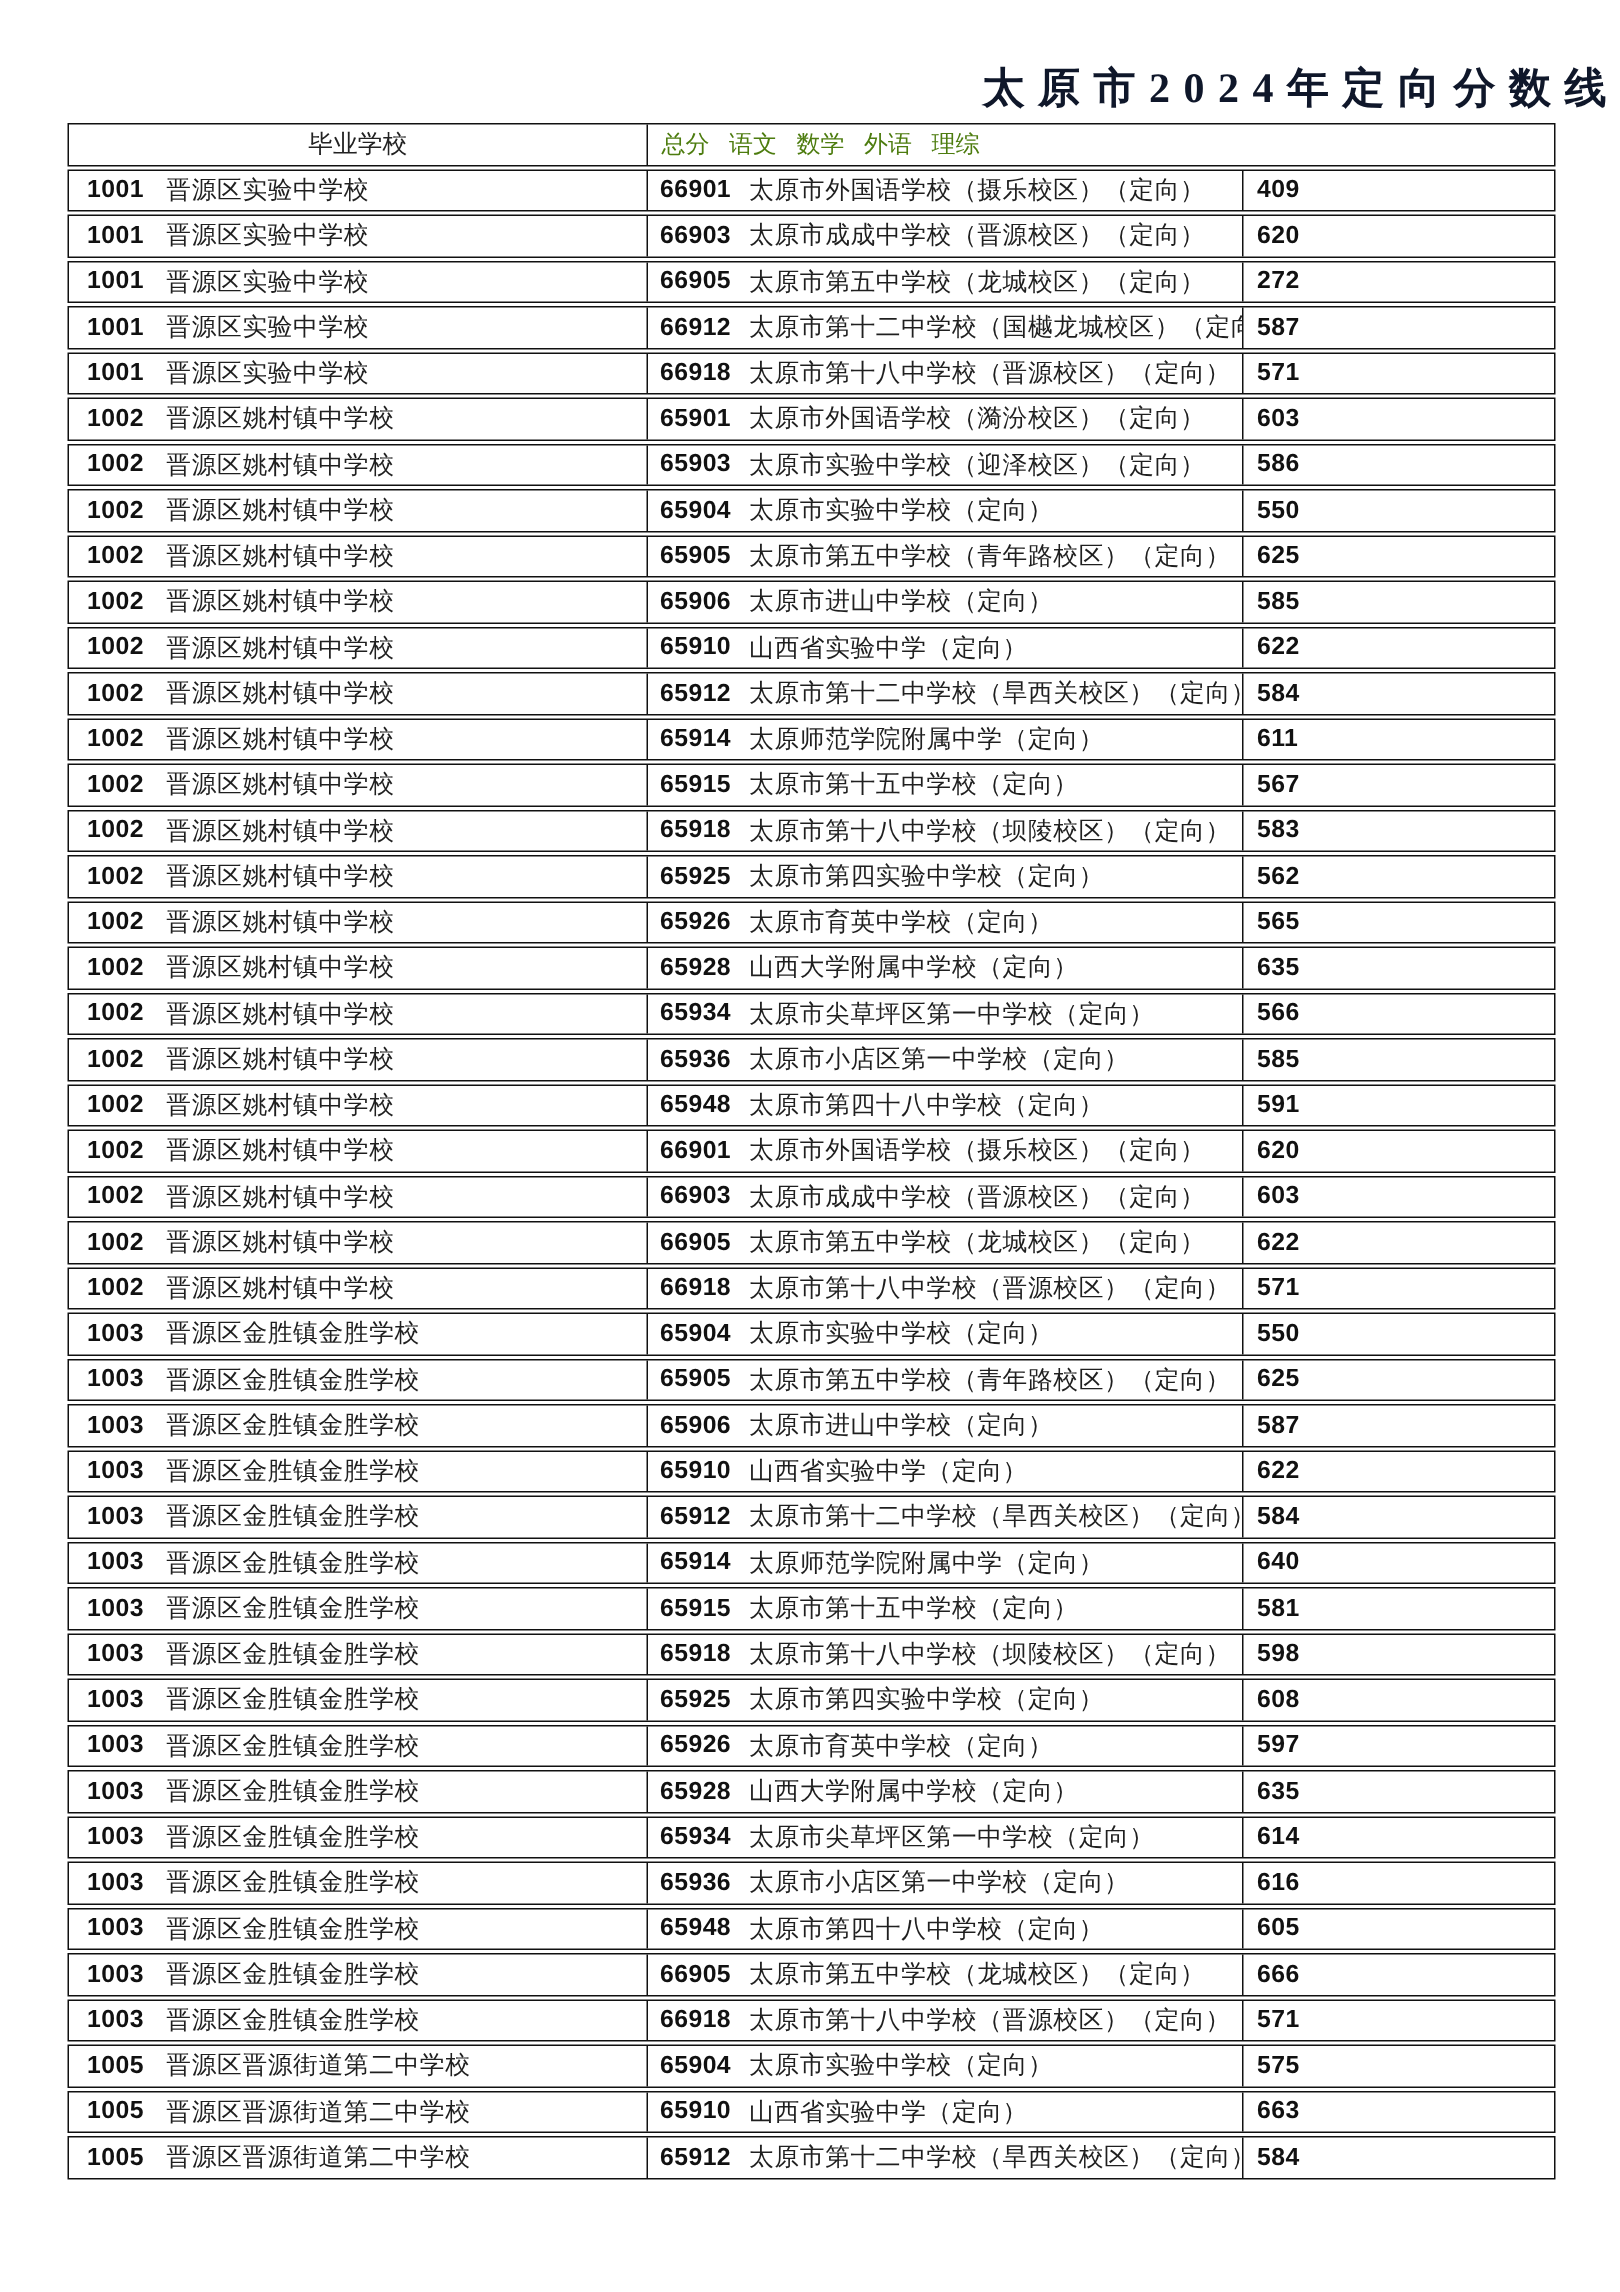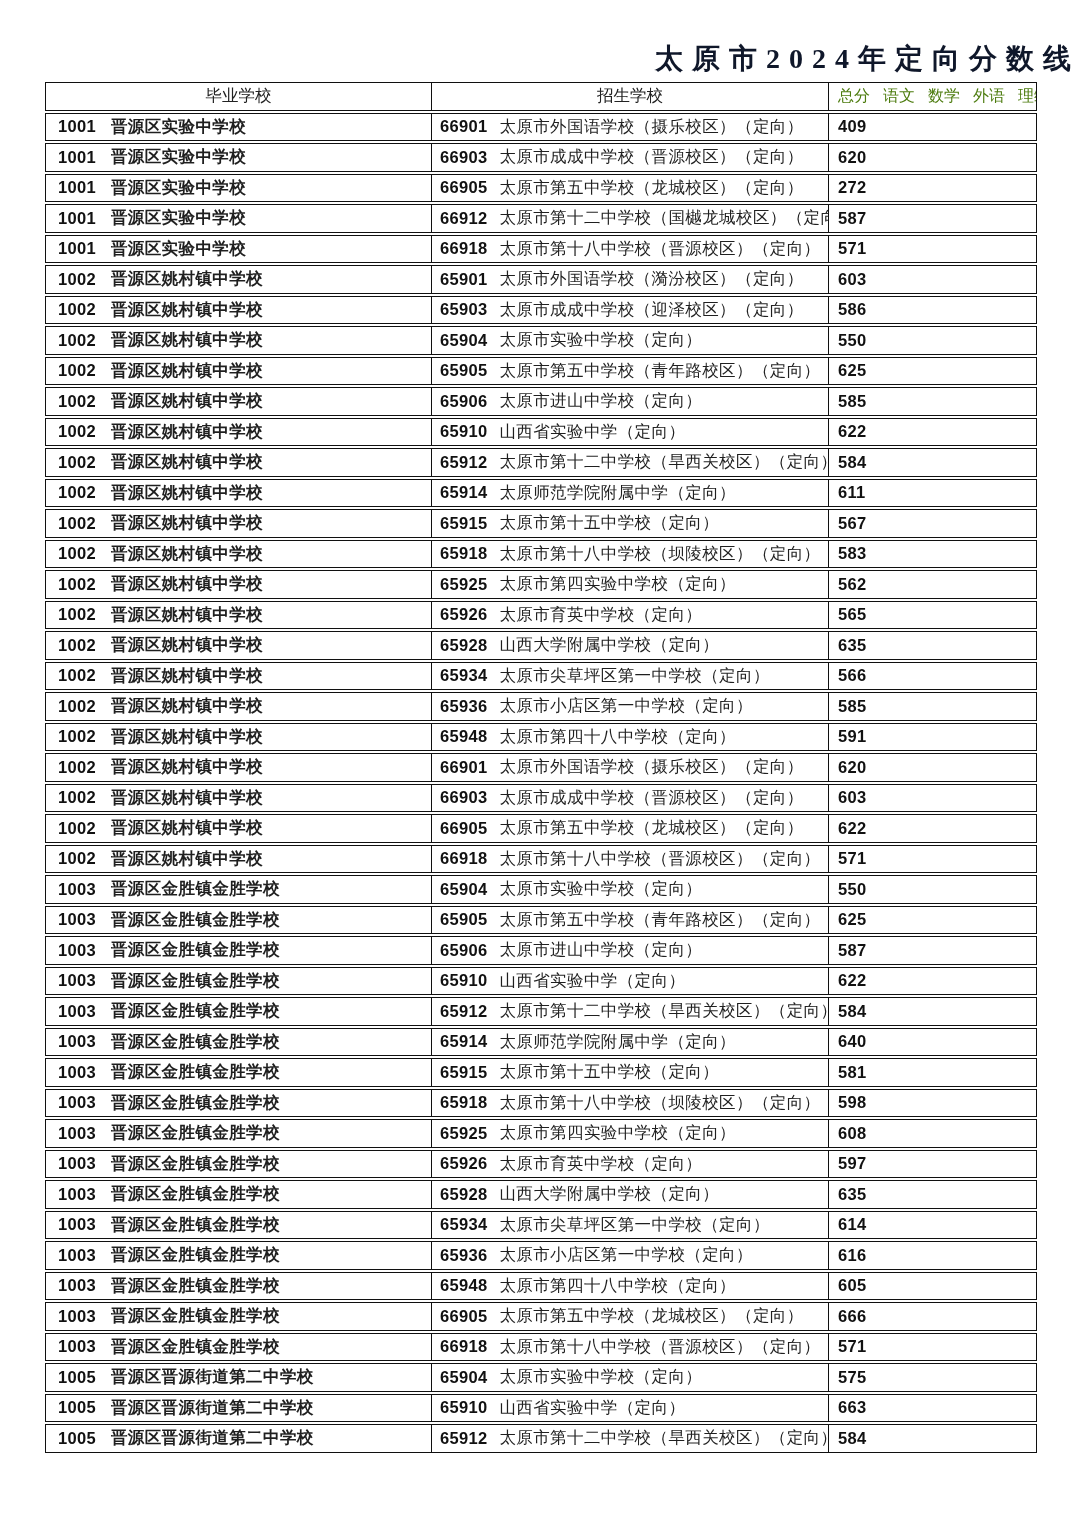--- a/index.html
+++ b/index.html
@@ -40,38 +40,35 @@
   .hdr-label { font-size: 16.5px; color: #222; }
   .score-hdr-label { font-size: 16px; color: #4d7c0f; margin-right: 13px; }
   .score-hdr-label:last-child { margin-right: 0; }
 
   .num {
     font-family: "Liberation Sans", sans-serif;
     font-weight: 700; font-size: 16.5px; color: #111;
     letter-spacing: 0.3px;
   }
   .cn { font-size: 16.5px; color: #1f1f1f; letter-spacing: 0.4px; }
-  .c1 .cn { margin-left: 15px; font-weight: bold; }
+  .c1 .cn { margin-left: 15px; }
   .c2 .cn { margin-left: 12px; text-align: right; }
 </style>
 </head>
 <body>
 
 <div class="page">
 
   <div class="doc-title">太原市2024年定向分数线</div>
 
   <div class="score-table">
 
     <div class="trow header">
       <div class="cell c1">
         <span class="hdr-label">毕业学校</span>
-      </div>
-      <div class="cell c2">
-        <span class="hdr-label">招生学校</span>
       </div>
       <div class="cell c3">
         <span class="score-hdr-label">总分</span>
         <span class="score-hdr-label">语文</span>
         <span class="score-hdr-label">数学</span>
         <span class="score-hdr-label">外语</span>
         <span class="score-hdr-label">理综</span>
       </div>
     </div>
 
@@ -160,21 +157,21 @@
     </div>
   </div>
 
   <div class="trow">
     <div class="cell c1">
       <span class="num">1002</span>
       <span class="cn">晋源区姚村镇中学校</span>
     </div>
     <div class="cell c2">
       <span class="num">65903</span>
-      <span class="cn">太原市成成中学校（迎泽校区）（定向）</span>
+      <span class="cn">太原市实验中学校（迎泽校区）（定向）</span>
     </div>
     <div class="cell c3">
       <span class="num">586</span>
     </div>
   </div>
 
   <div class="trow">
     <div class="cell c1">
       <span class="num">1002</span>
       <span class="cn">晋源区姚村镇中学校</span>

